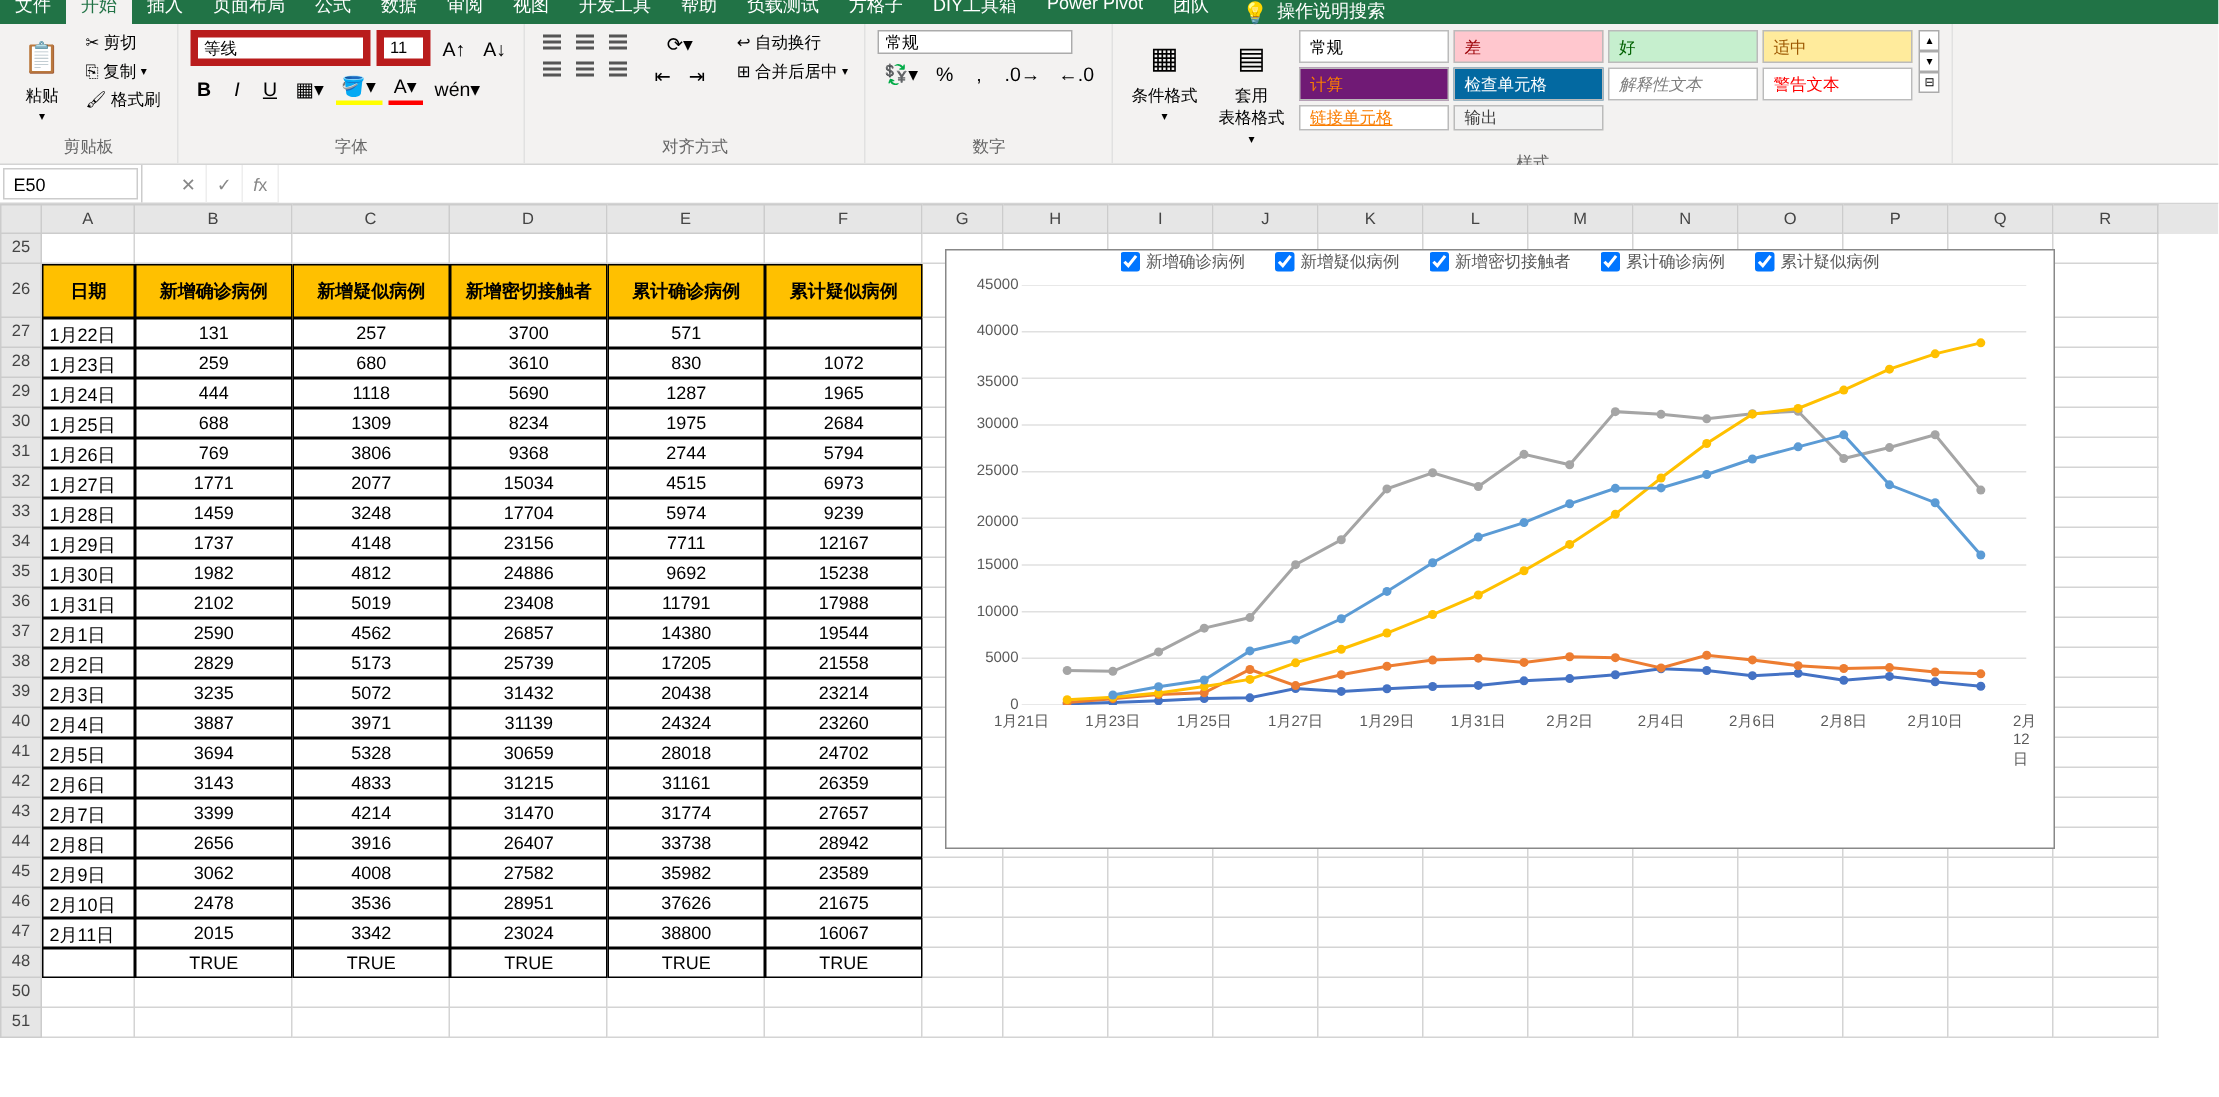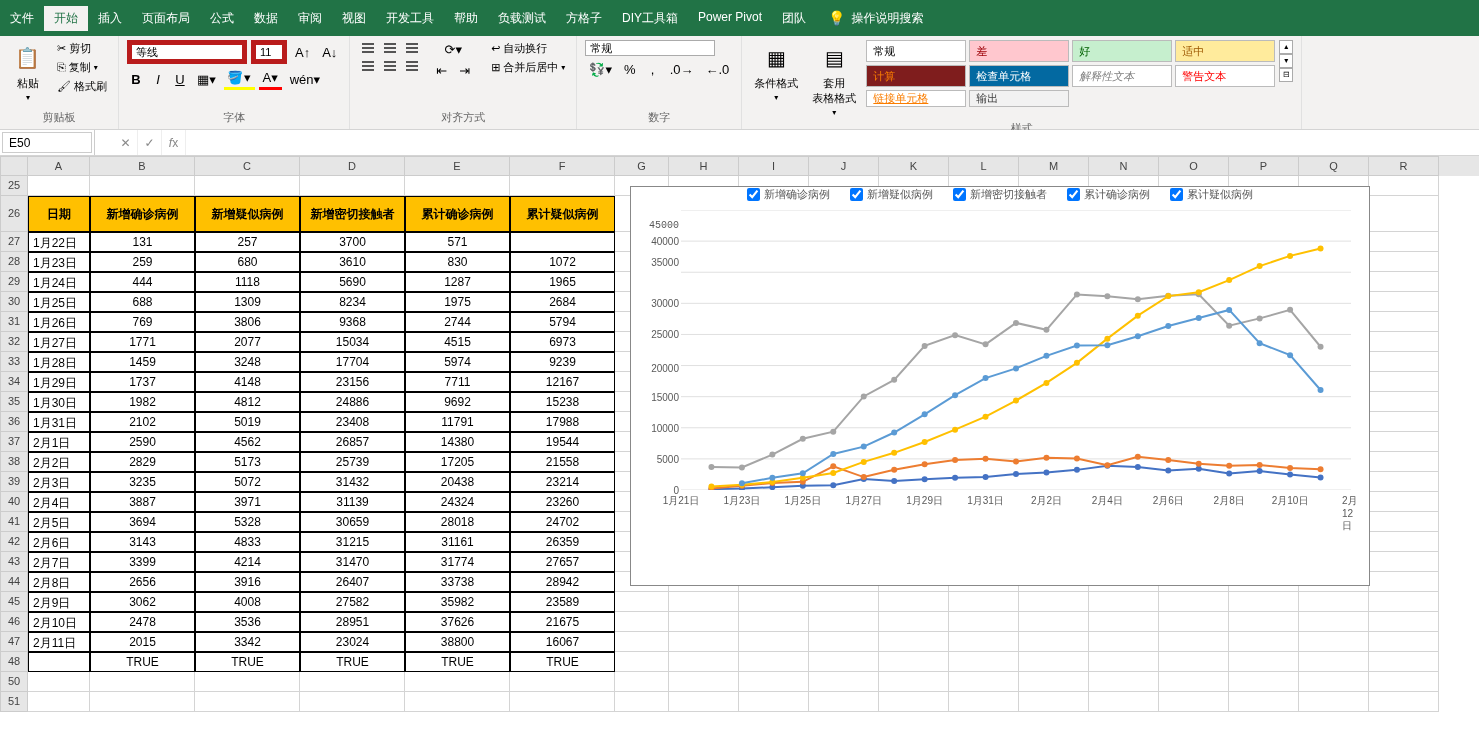--- a/index.html
+++ b/index.html
@@ -1,19 +1,19 @@
 <!DOCTYPE html>
 <html><head>
 <meta charset="utf-8">
 <style>
 * { box-sizing: border-box; margin: 0; padding: 0; font-family: "Microsoft YaHei", Arial, sans-serif; }
 body { background: #fff; font-size: 12px; overflow: hidden; }
 
 
-.titlebar { background: #217346; height: 36px; display: flex; align-items: center; color: #fff; font-size: 12px; }
+.titlebar { background: #217346; height: 16px; display: flex; align-items: flex-end; color: #fff; font-size: 12px; }
 .titlebar .tab { padding: 4px 10px; cursor: pointer; }
 .titlebar .tab.active { background: #f3f2f1; color: #217346; }
 .titlebar .tell-me { display: flex; align-items: center; margin-left: 12px; }
 .titlebar .bulb { margin-right: 6px; font-size: 14px; }
 
 
 .ribbon { background: #f3f2f1; height: 94px; border-bottom: 1px solid #d4d4d4; display: flex; }
 .ribbon-group { border-right: 1px solid #e1e1e1; padding: 4px 8px 2px; display: flex; flex-direction: column; justify-content: space-between; }
 .ribbon-group-label { text-align: center; font-size: 11px; color: #666; padding: 2px 0; }
 .ribbon-controls { display: flex; gap: 6px; align-items: flex-start; flex: 1; }
@@ -34,21 +34,21 @@
 .align-cell span { display: block; width: 12px; height: 2px; background: #555; box-shadow: 0 -4px 0 #555, 0 4px 0 #555; }
 .number-sel { border: 1px solid #ababab; background: #fff; width: 130px; padding: 1px 4px; font-size: 11px; }
 
 
 .styles-gallery { display: grid; grid-template-columns: repeat(4, 100px); grid-template-rows: repeat(2, 22px); gap: 3px; }
 .style-swatch { border: 1px solid #bbb; font-size: 11px; display: flex; align-items: center; padding: 0 6px; cursor: pointer; }
 .sw-normal { background: #fff; color: #000; }
 .sw-bad { background: #ffc7ce; color: #9c0006; }
 .sw-good { background: #c6efce; color: #006100; }
 .sw-neutral { background: #ffeb9c; color: #9c5700; }
-.sw-calc { background: #7f1d1d; color: #fa7d00; }
+.sw-calc { background: #701a75; color: #fa7d00; }
 .sw-check { background: #0369a1; color: #fff; }
 .sw-explan { background: #fff; color: #7f7f7f; font-style: italic; }
 .sw-warn { background: #fff; color: #ff0000; }
 .sw-linked { background: #fff; color: #fa7d00; text-decoration: underline; }
 .sw-output { background: #f2f2f2; color: #3f3f3f; }
 .gallery-arrows { display: flex; flex-direction: column; margin-left: 4px; }
 .ga-btn { width: 14px; height: 14px; border: 1px solid #ababab; background: #fff; font-size: 8px; line-height: 12px; text-align: center; cursor: pointer; }
 
 
 .formula-bar { height: 26px; border-bottom: 1px solid #d4d4d4; display: flex; align-items: stretch; background: #fff; }
@@ -980,23 +980,23 @@
           <circle cx="609.0909090909091" cy="145.13333333333333" r="3" fill="#5B9BD5"></circle>
           <circle cx="639.5454545454546" cy="180.02755555555555" r="3" fill="#5B9BD5"></circle>
         </svg>
     <div class="y-label" style="top: 280px;">0</div>
         <div class="y-label" style="top: 248.889px;">5000</div>
         <div class="y-label" style="top: 217.778px;">10000</div>
         <div class="y-label" style="top: 186.667px;">15000</div>
         <div class="y-label" style="top: 158px; text-align: center;">20000</div>
         <div class="y-label" style="top: 124.444px;">25000</div>
         <div class="y-label" style="top: 93.3333px;">30000</div>
-        <div class="y-label" style="top: 52px;">35000</div>
+        <div class="y-label" style="top: 65px;">35000</div>
         <div class="y-label" style="top: 31.1111px;">40000</div>
-        <div class="y-label" style="top: 15px; font-family: Liberation Mono, monospace;">45000</div>
+        <div class="y-label" style="top: 0px;">45000</div>
         <div class="x-label" style="left: 50px; top: 284px;">1月21日</div>
         <div class="x-label" style="left: 110.909px; top: 284px;">1月23日</div>
         <div class="x-label" style="left: 171.818px; top: 284px;">1月25日</div>
         <div class="x-label" style="left: 232.727px; top: 284px;">1月27日</div>
         <div class="x-label" style="left: 293.636px; top: 284px;">1月29日</div>
         <div class="x-label" style="left: 354.545px; top: 284px;">1月31日</div>
         <div class="x-label" style="left: 415.455px; top: 284px;">2月2日</div>
         <div class="x-label" style="left: 476.364px; top: 284px;">2月4日</div>
         <div class="x-label" style="left: 537.273px; top: 284px;">2月6日</div>
         <div class="x-label" style="left: 598.182px; top: 284px;">2月8日</div>

